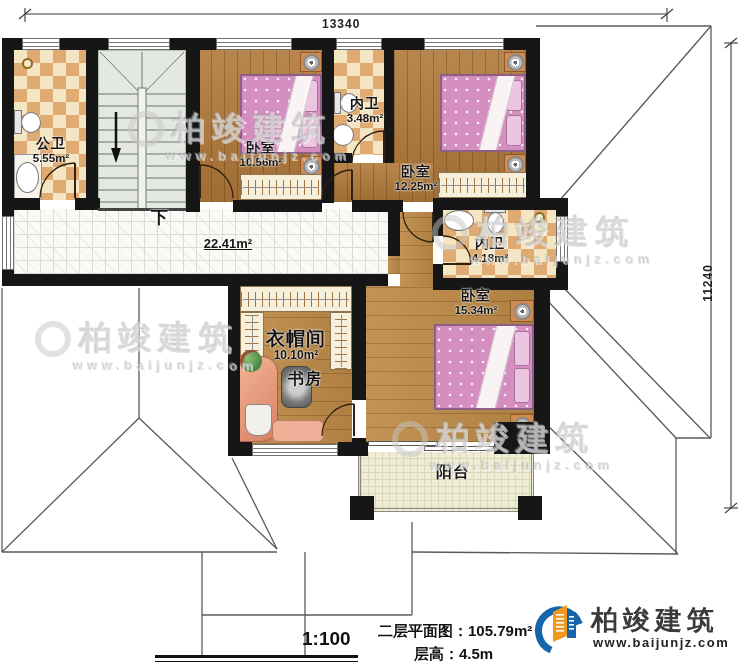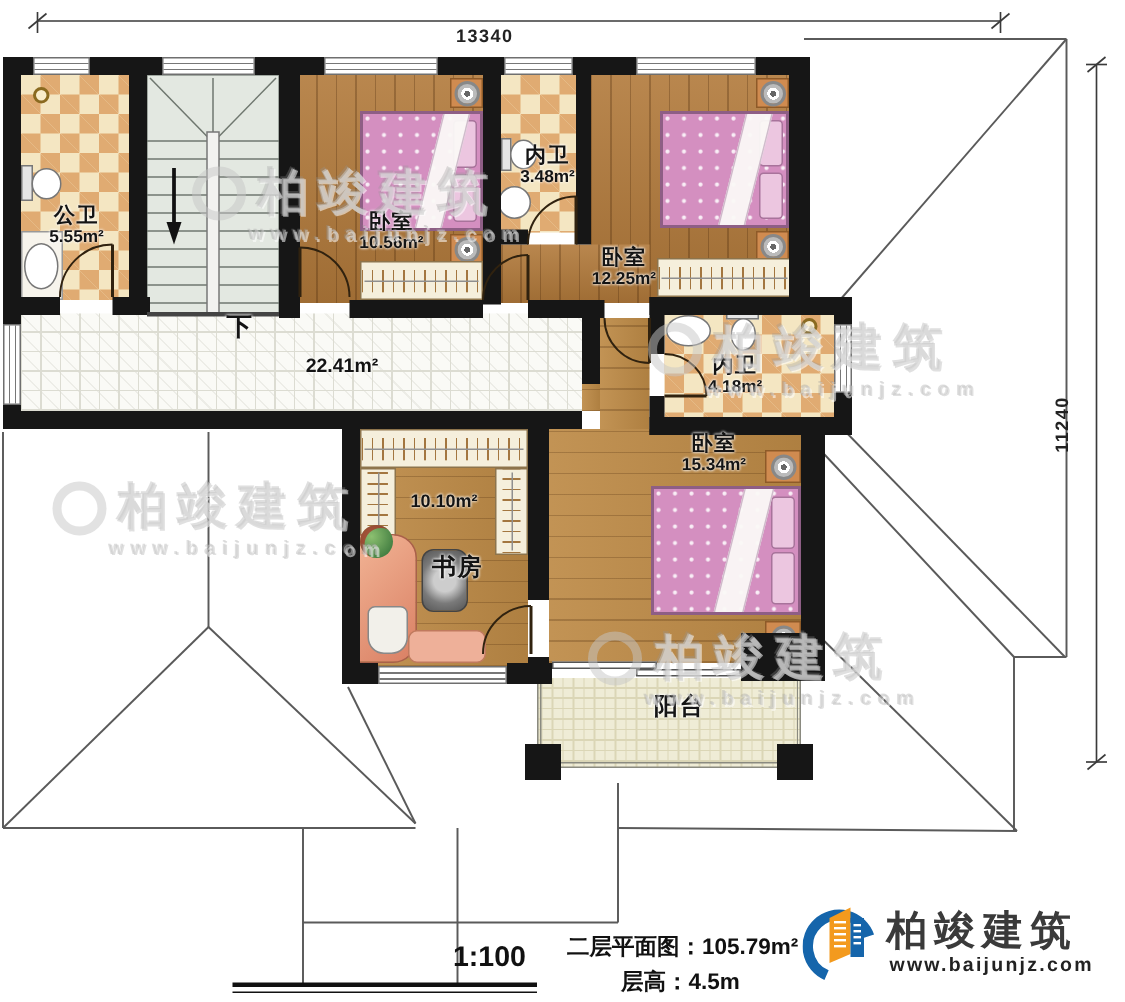--- a/index.html
+++ b/index.html
@@ -309,36 +309,37 @@
   </div>
   <div class="rlabel" style="left:458px;top:236px;width:64px;">
     <span class="nm">内卫</span>
       <span class="ar">4.18m²</span>
   </div>
   <div class="rlabel" style="left:442px;top:288px;width:68px;">
     <span class="nm">卧室</span>
       <span class="ar">15.34m²</span>
   </div>
   <div class="rlabel" style="left:244px;top:328px;width:104px;">
+    <span class="nm" style="font-size:19px;">衣帽间</span>
     <span class="ar" style="font-size:12px;">10.10m²</span>
   </div>
   <div class="rlabel" style="left:280px;top:370px;width:50px;">
     <span class="nm" style="font-size:16px;">书房</span>
   </div>
   <div class="rlabel" style="left:428px;top:463px;width:50px;">
     <span class="nm" style="font-size:16px;">阳台</span>
   </div>
   <div class="rlabel" style="left:196px;top:237px;width:64px;">
-    <span class="ar" style="font-size:13px;">22.41m²</span>
+    <span class="ar" style="font-size:13px;text-decoration:underline;">22.41m²</span>
   </div>
   <div class="rlabel" style="left:147px;top:208px;width:26px;">
     <span class="nm" style="font-size:17px;">下</span>
   </div>
 
-  <div class="dim" style="left:304px;top:17px;">13340</div>
+  <div class="dim" style="left:322px;top:17px;">13340</div>
   <div class="dim" style="left:680px;top:255px;width:56px;height:56px;display:flex;align-items:center;justify-content:center;">
     <span style="transform:rotate(-90deg);">11240</span>
   </div>
 
   <div class="wm" style="left:128px;top:106px;">
     <span class="wm-ring"></span><span class="wm-big">柏竣建筑</span>
     <div class="wm-small">www.baijunjz.com</div>
   </div>
   <div class="wm" style="left:35px;top:316px;">
     <span class="wm-ring"></span><span class="wm-big">柏竣建筑</span>

